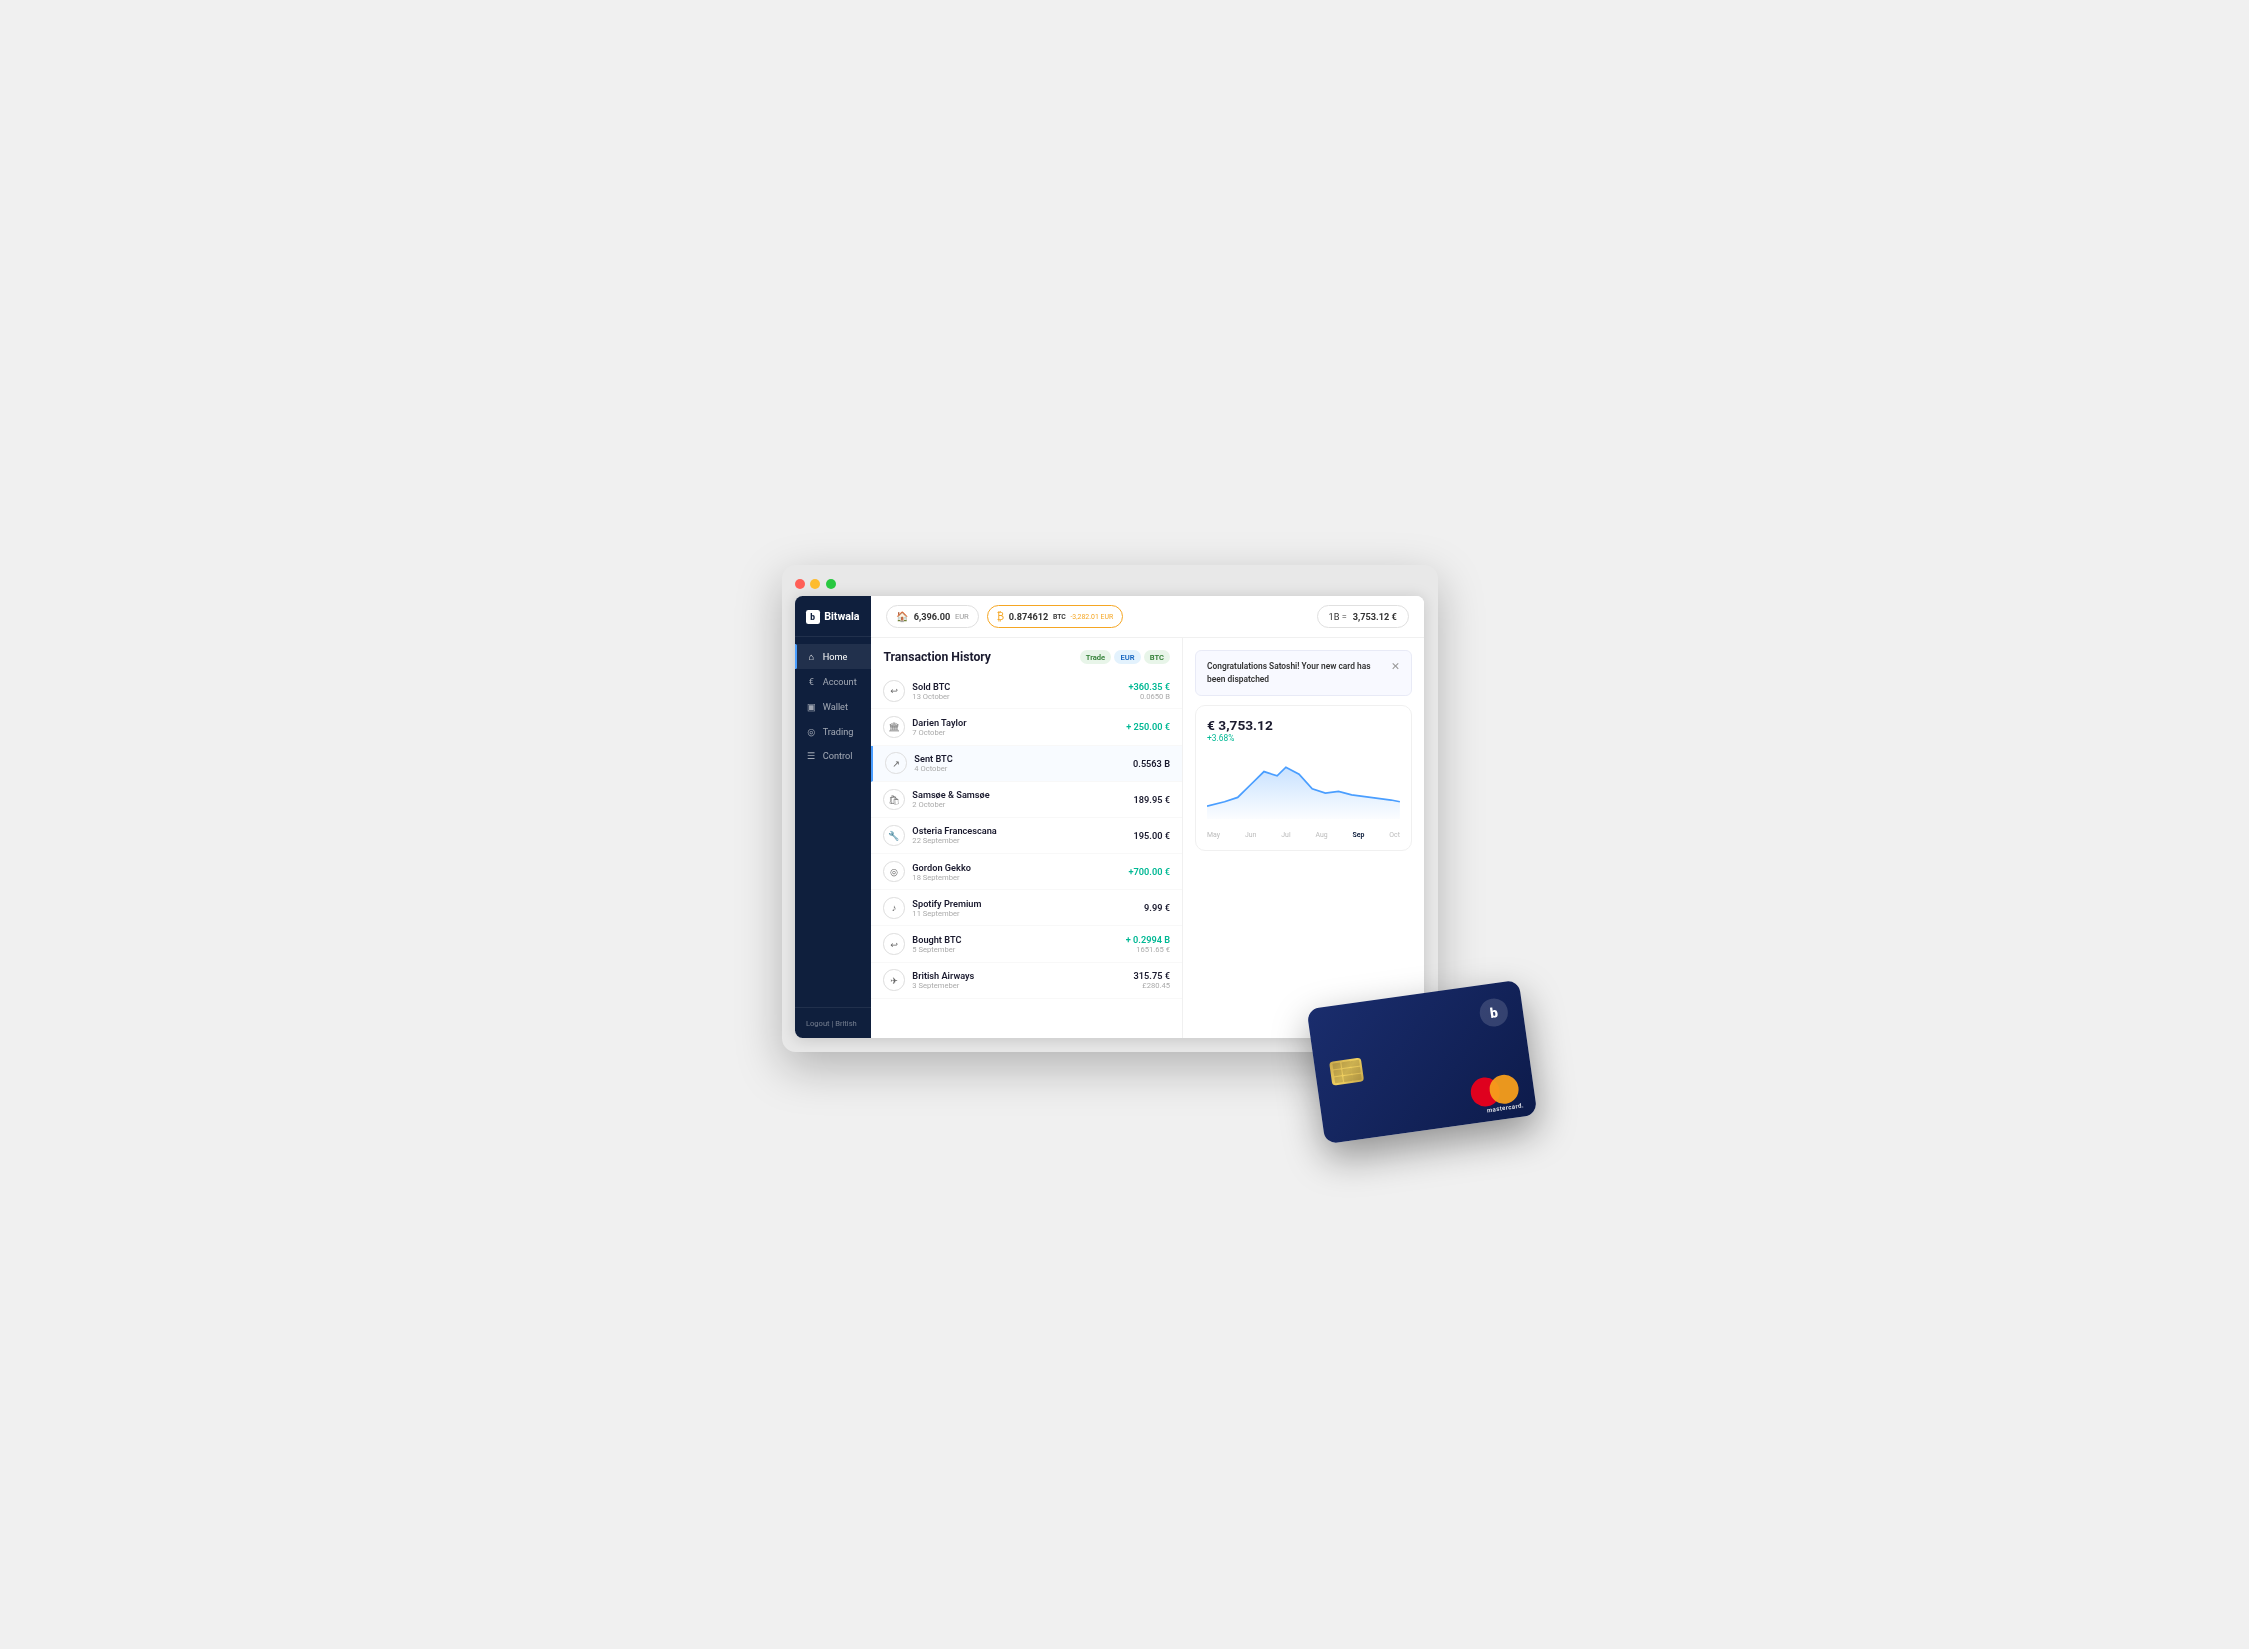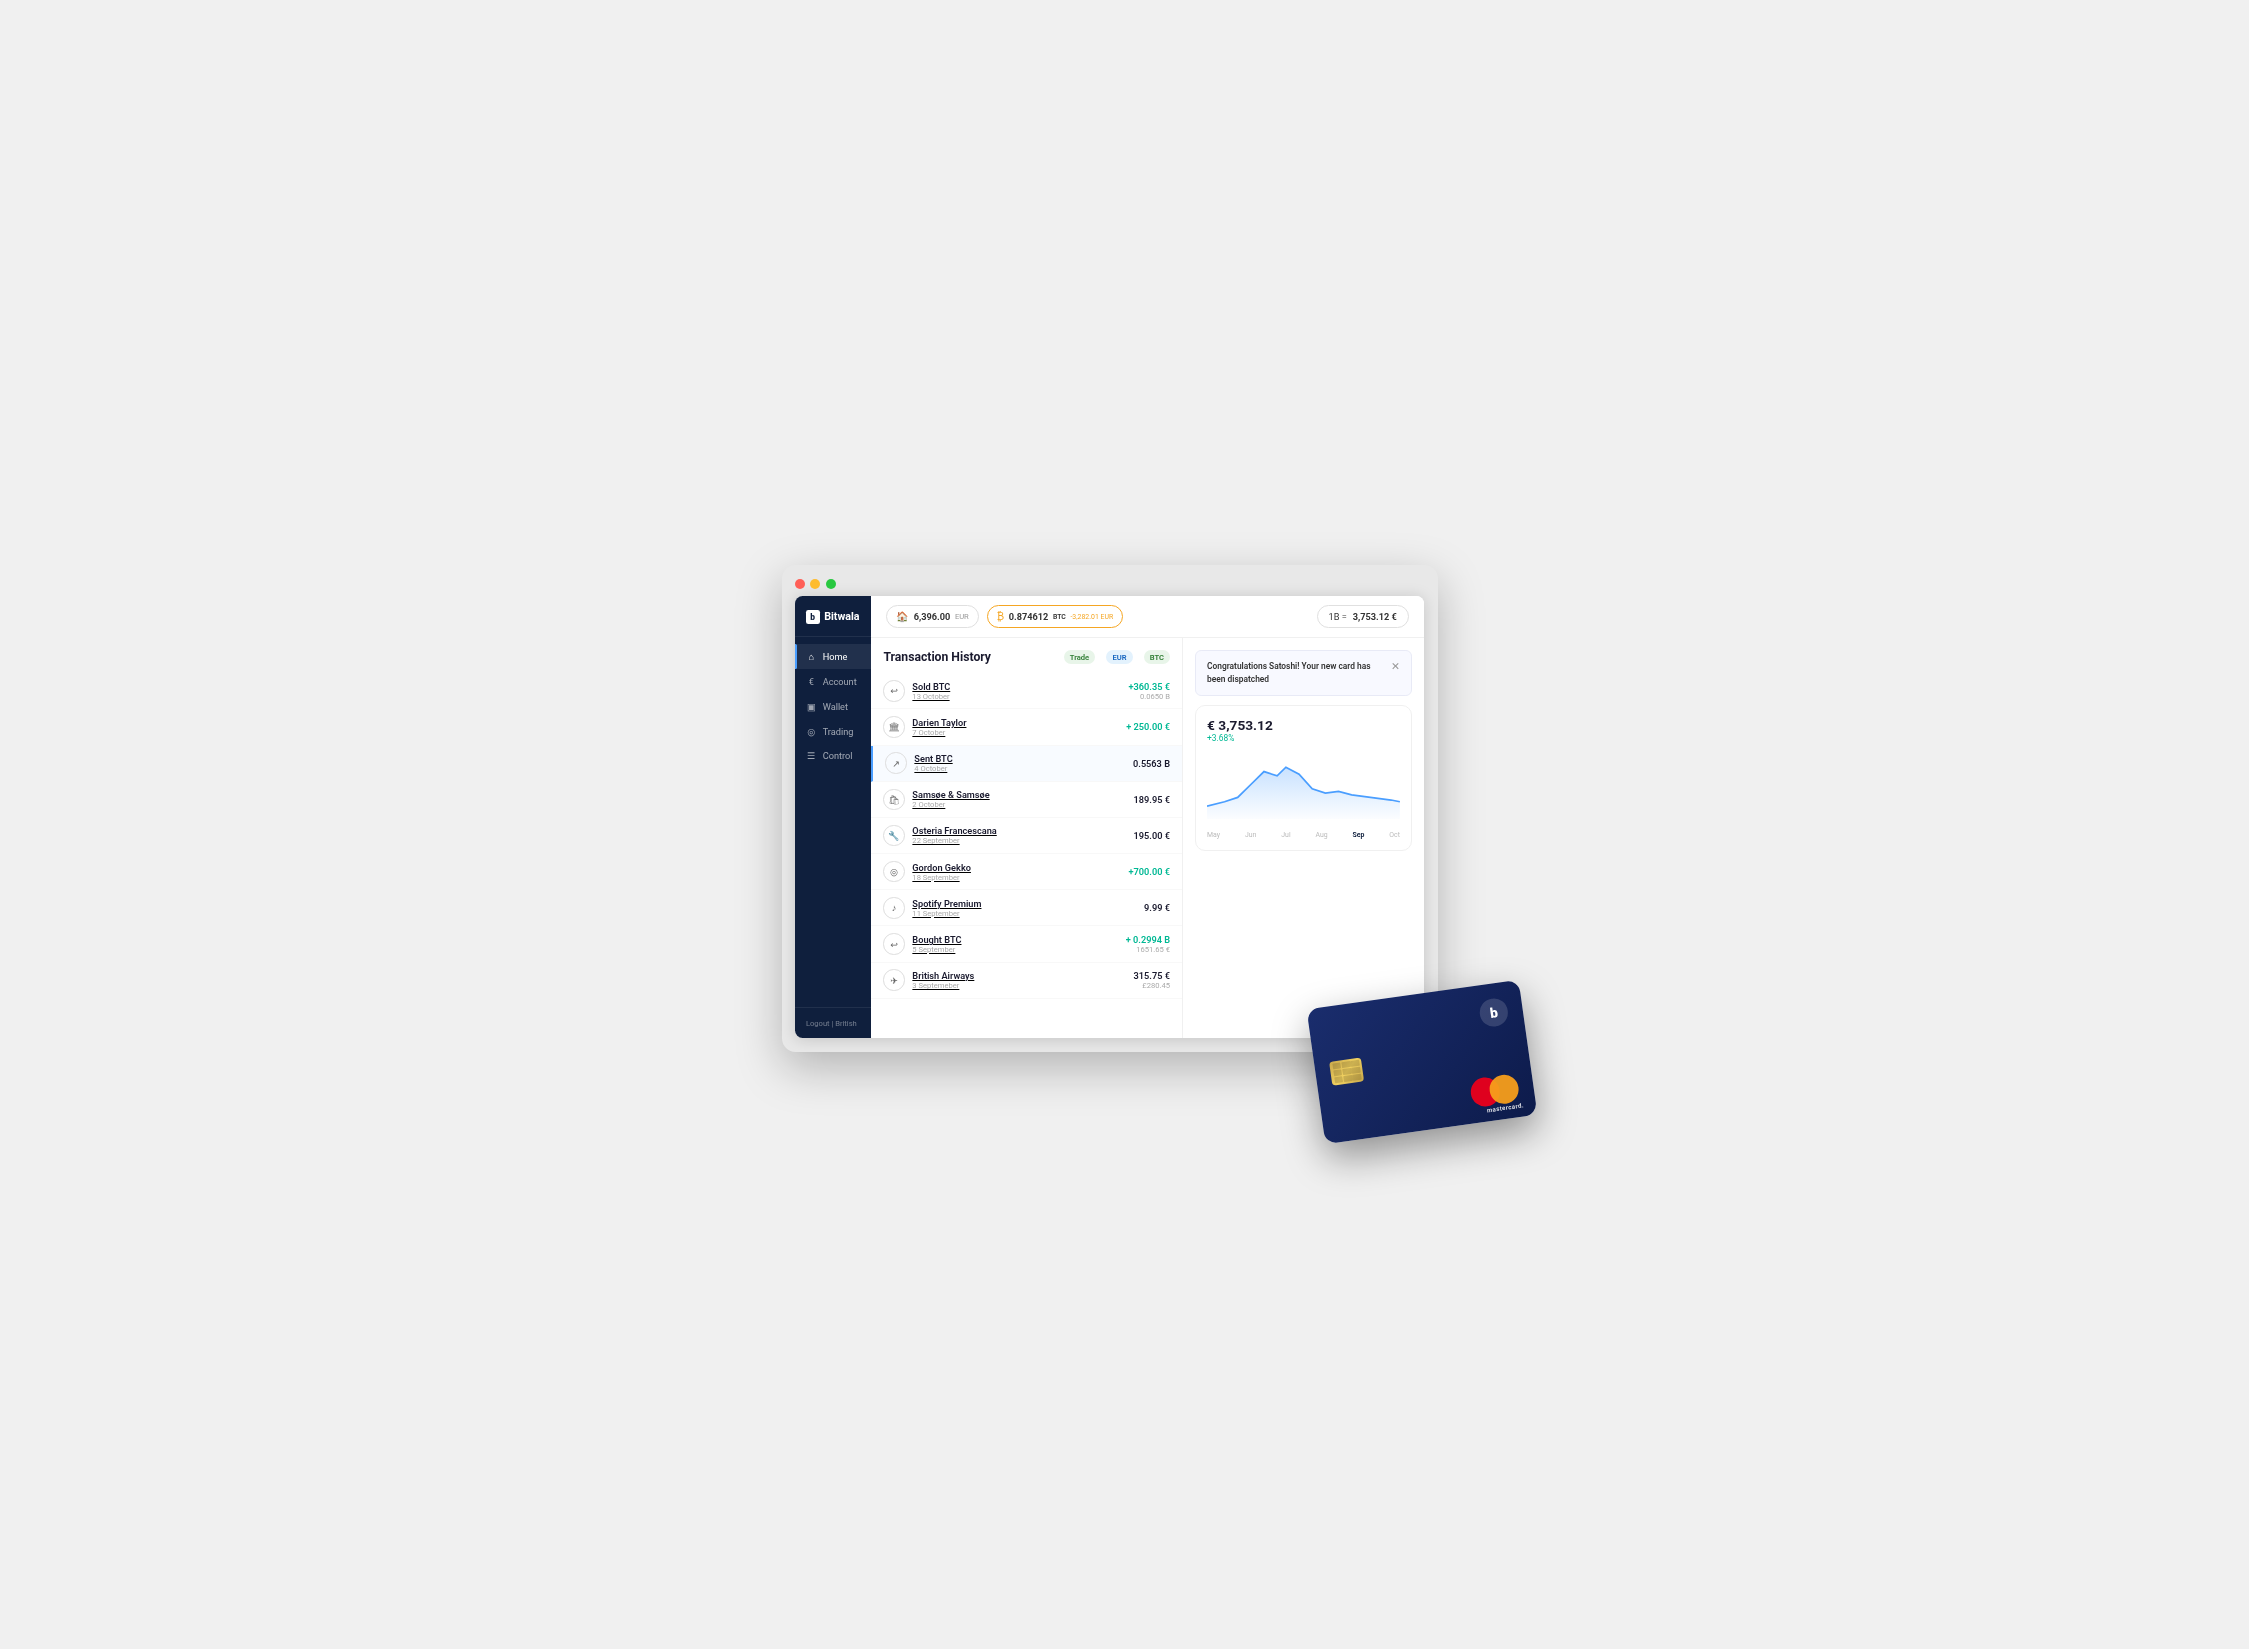--- a/index.html
+++ b/index.html
@@ -212,21 +212,21 @@
       justify-content: space-between;
       padding: 0 12.2px 9.2px;
     }
     .tx-title {
       font-size: 12.2px;
       font-weight: 700;
       color: #1a1a2e;
     }
     .tx-filters {
       display: flex;
-      gap: 11px;
+      gap: 3px;
     }
     .filter-tag {
       padding: 2.3px 6.1px;
       border-radius: 9.2px;
       font-size: 7.6px;
       font-weight: 600;
       cursor: pointer;
     }
     .filter-tag-trade { background: #e8f5e9; color: #2e7d32; }
     .filter-tag-eur { background: #e3f2fd; color: #1565c0; }
@@ -252,21 +252,20 @@
       border: 1.1px solid #ddd;
       display: flex;
       align-items: center;
       justify-content: center;
       font-size: 9.2px;
       flex-shrink: 0;
       color: #666;
     }
     .tx-info {
       flex: 1;
-      text-decoration: underline;
     }
     .tx-name {
       font-size: 9.2px;
       font-weight: 600;
       color: #1a1a2e;
     }
     .tx-date {
       font-size: 7.6px;
       color: #aaa;
     }

